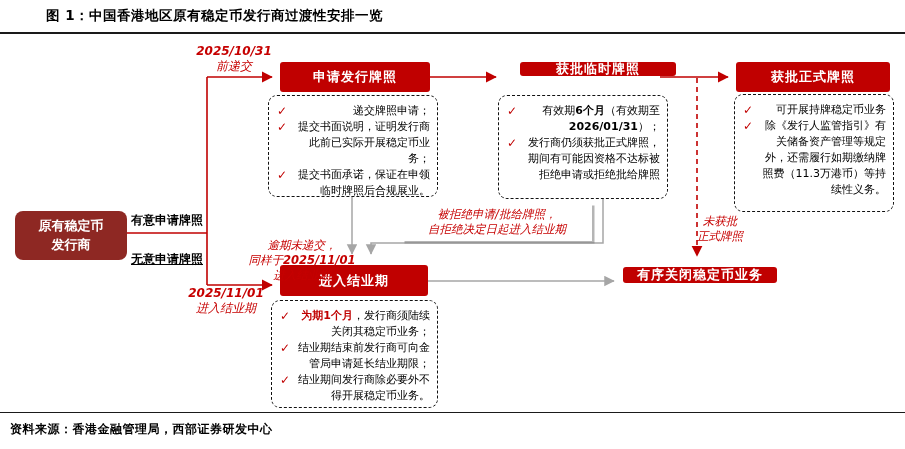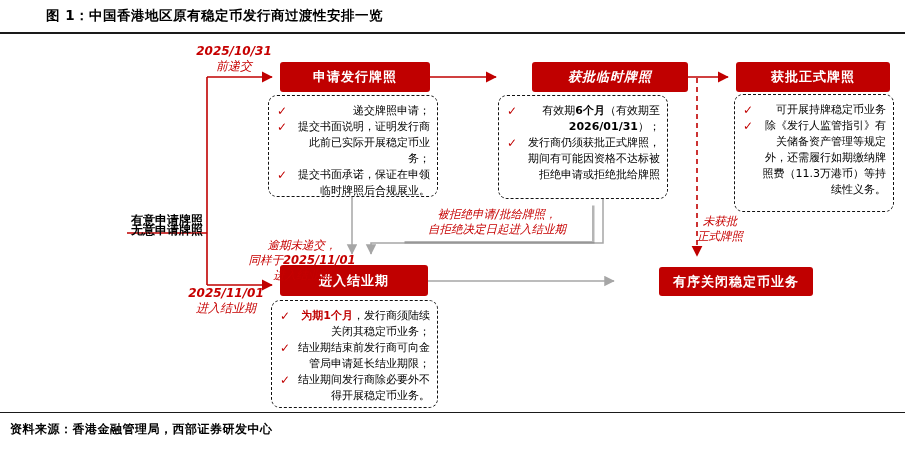--- a/index.html
+++ b/index.html
@@ -15,42 +15,42 @@
   .root-box{
     position:absolute;left:15px;top:211px;width:112px;height:49px;
     background:#8e2823;border-radius:8px;color:#fff;font-weight:bold;font-size:13px;
     display:flex;align-items:center;justify-content:center;text-align:center;line-height:1.45;
   }
   .flow-box{
     position:absolute;background:#c00000;border-radius:3px;color:#fff;font-weight:bold;
     font-size:13px;letter-spacing:1px;display:flex;align-items:center;justify-content:center;text-align:center;
   }
   .fb-apply{left:280px;top:62px;width:150px;height:30px;}
-  .fb-temp{left:532px;top:62px;width:156px;height:30px;font-style:italic;}
+  .fb-temp{left:520px;top:62px;width:156px;height:14px;}
   .fb-formal{left:736px;top:62px;width:154px;height:30px;}
   .fb-winddown{left:280px;top:265px;width:148px;height:31px;}
-  .fb-close{left:623px;top:267px;width:154px;height:29px;margin-left:36px;}
+  .fb-close{left:623px;top:267px;width:154px;height:16px;}
 
   .detail{
     position:absolute;background:#fff;border:1.2px dashed #111;border-radius:9px;
     padding:7px 7px 5px 8px;font-size:11px;line-height:16px;box-sizing:border-box;
   }
   .dt-apply{left:268px;top:95px;width:170px;height:102px;}
   .dt-temp{left:498px;top:95px;width:170px;height:104px;}
   .dt-formal{left:734px;top:94px;width:160px;height:118px;}
   .dt-winddown{left:271px;top:300px;width:167px;height:108px;}
   .chk-item{display:flex;align-items:flex-start;}
   .chk-mark{color:#c00000;font-weight:bold;width:15px;flex:0 0 15px;font-size:12px;}
   .chk-text{flex:1;text-align:right;}
   .b{font-weight:bold;}
   .seg-red{color:#c00000;margin-top:20px;}
 
   .branch-label{position:absolute;font-size:12px;font-weight:bold;white-space:nowrap;}
   .bl-yes{left:131px;top:212px;}
-  .bl-no{left:131px;top:222px;}
+  .bl-no{left:131px;top:251px;text-decoration:underline;}
 
   .ann{position:absolute;color:#c60000;font-style:italic;font-size:11.5px;line-height:15px;text-align:center;}
   .ann-deadline{left:188px;top:44px;width:92px;font-size:12px;}
   .ann-overdue{left:233px;top:206px;width:138px;margin-top:32px;}
   .ann-rejected{
     left:402px;top:203px;width:186px;background:#fff;padding:4px 2px;
     box-shadow:2.5px 2.5px 0 rgba(120,120,120,.55);
   }
   .ann-notapproved{left:687px;top:214px;width:66px;}
   .ann-winddate{left:184px;top:286px;width:84px;font-size:12px;}
@@ -82,20 +82,26 @@
     <path d="M430,77 H496" stroke="#c00000" stroke-width="1.6" fill="none" marker-end="url(#arrR)"></path>
     <path d="M660,77 H728" stroke="#c00000" stroke-width="1.6" fill="none" marker-end="url(#arrR)"></path>
 
     <path d="M697,78 V256" stroke="#c00000" stroke-width="1.6" stroke-dasharray="5 4" fill="none" marker-end="url(#arrR)"></path>
 
     <path d="M352,197 V254" stroke="#a6a6a6" stroke-width="1.5" fill="none" marker-end="url(#arrG)"></path>
     <path d="M603,199 V243 H371 V254" stroke="#a6a6a6" stroke-width="1.5" fill="none" marker-end="url(#arrG)"></path>
     <path d="M428,281 H614" stroke="#a6a6a6" stroke-width="1.5" fill="none" marker-end="url(#arrG)"></path>
   </svg>
 
+  <div class="root-box">
+    <div>
+        <div><span>原有稳定币</span></div>
+        <div><span>发行商</span></div>
+      </div>
+  </div>
 
   <div class="branch-label bl-yes">有意申请牌照</div>
   <div class="branch-label bl-no">无意申请牌照</div>
 
   <div class="flow-box fb-apply">申请发行牌照</div>
   <div class="flow-box fb-temp">获批临时牌照</div>
   <div class="flow-box fb-formal">获批正式牌照</div>
   <div class="flow-box fb-winddown">进入结业期</div>
   <div class="flow-box fb-close">有序关闭稳定币业务</div>
 

